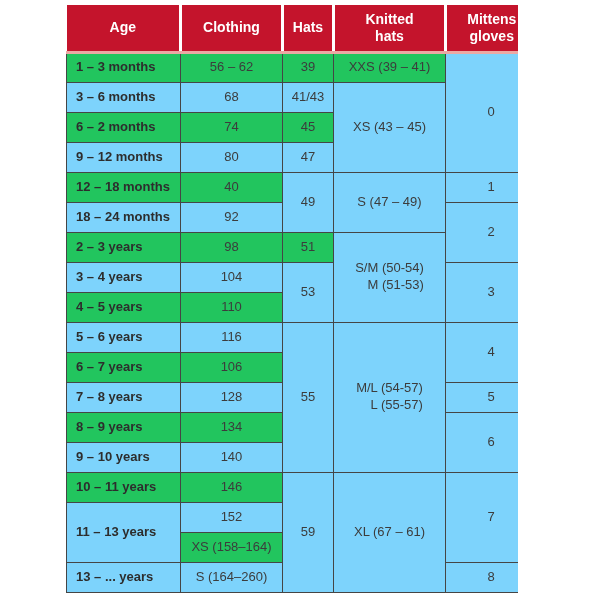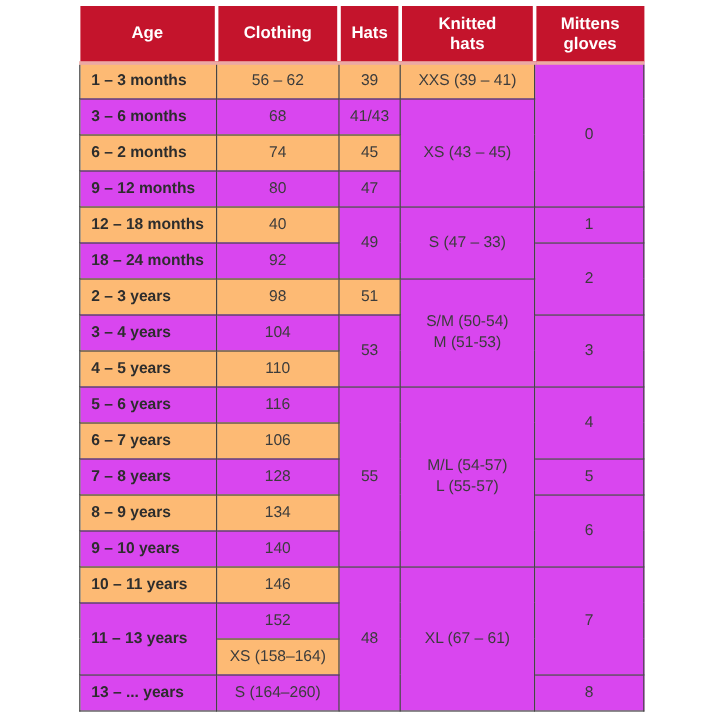--- a/index.html
+++ b/index.html
@@ -5,21 +5,21 @@
   html, body {
     margin: 0;
     padding: 0;
     background: #ffffff;
     width: 600px;
     height: 600px;
     font-family: "Liberation Sans", sans-serif;
   }
   .stage {
     position: relative;
-    width: 600px;
+    width: 518px;
     height: 600px;
     background: #ffffff;
     overflow: hidden;
   }
   table.size-chart {
     position: absolute;
     left: 66px;
     top: 5px;
     width: 470px;
     border-collapse: collapse;
@@ -54,23 +54,23 @@
     padding-left: 9px;
     font-weight: bold;
     color: #2d2d2d;
   }
   td .cell-text {
     white-space: pre-line;
     display: inline-block;
     text-align: inherit;
     line-height: 1.3;
   }
-  td.multi .cell-text { text-align: center; }
-  td.shade-gray  { background: #fdba74; }
-  td.shade-light { background: #d946ef; }
+  td.multi .cell-text { text-align: right; }
+  td.shade-gray  { background: #22c55e; }
+  td.shade-light { background: #7dd3fc; }
 </style>
 </head>
 <body>
 
 <div class="stage">
   <table class="size-chart">
     <colgroup>
         <col style="width: 114px;">
         <col style="width: 102px;">
         <col style="width: 51px;">
@@ -109,21 +109,21 @@
         </tr>
         <tr>
           <td class="shade-light age"><span class="cell-text">9 – 12 months</span></td>
           <td class="shade-light"><span class="cell-text">80</span></td>
           <td class="shade-light"><span class="cell-text">47</span></td>
         </tr>
         <tr>
           <td class="shade-gray age"><span class="cell-text">12 – 18 months</span></td>
           <td class="shade-gray"><span class="cell-text">40</span></td>
           <td class="shade-light" rowspan="2"><span class="cell-text">49</span></td>
-          <td class="shade-light" rowspan="2"><span class="cell-text">S (47 – 33)</span></td>
+          <td class="shade-light" rowspan="2"><span class="cell-text">S (47 – 49)</span></td>
           <td class="shade-light"><span class="cell-text">1</span></td>
         </tr>
         <tr>
           <td class="shade-light age"><span class="cell-text">18 – 24 months</span></td>
           <td class="shade-light"><span class="cell-text">92</span></td>
           <td class="shade-light" rowspan="2"><span class="cell-text">2</span></td>
         </tr>
         <tr>
           <td class="shade-gray age"><span class="cell-text">2 – 3 years</span></td>
           <td class="shade-gray"><span class="cell-text">98</span></td>
@@ -163,21 +163,21 @@
           <td class="shade-gray"><span class="cell-text">134</span></td>
           <td class="shade-light" rowspan="2"><span class="cell-text">6</span></td>
         </tr>
         <tr>
           <td class="shade-light age"><span class="cell-text">9 – 10 years</span></td>
           <td class="shade-light"><span class="cell-text">140</span></td>
         </tr>
         <tr>
           <td class="shade-gray age"><span class="cell-text">10 – 11 years</span></td>
           <td class="shade-gray"><span class="cell-text">146</span></td>
-          <td class="shade-light" rowspan="4"><span class="cell-text">48</span></td>
+          <td class="shade-light" rowspan="4"><span class="cell-text">59</span></td>
           <td class="shade-light" rowspan="4"><span class="cell-text">XL (67 – 61)</span></td>
           <td class="shade-light" rowspan="3"><span class="cell-text">7</span></td>
         </tr>
         <tr>
           <td class="shade-light age" rowspan="2"><span class="cell-text">11 – 13 years</span></td>
           <td class="shade-light"><span class="cell-text">152</span></td>
         </tr>
         <tr>
           <td class="shade-gray"><span class="cell-text">XS (158–164)</span></td>
         </tr>

